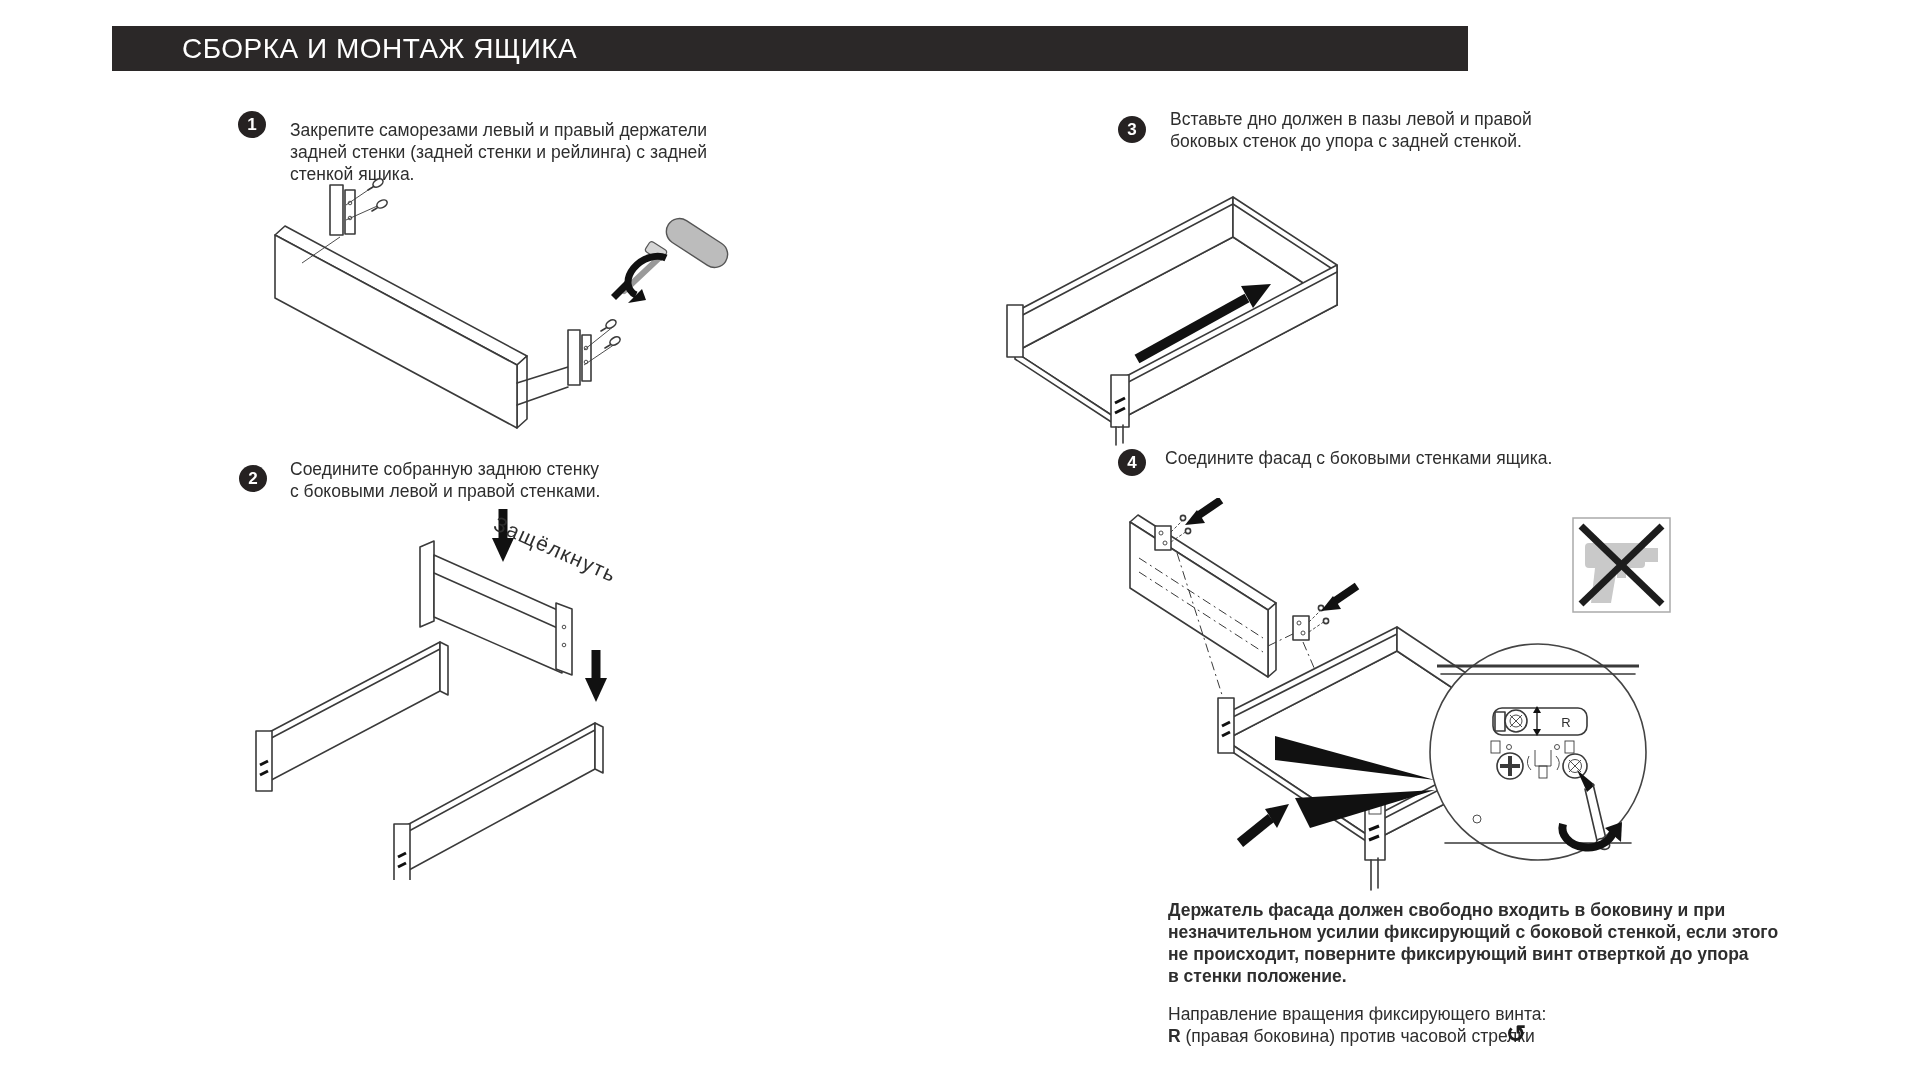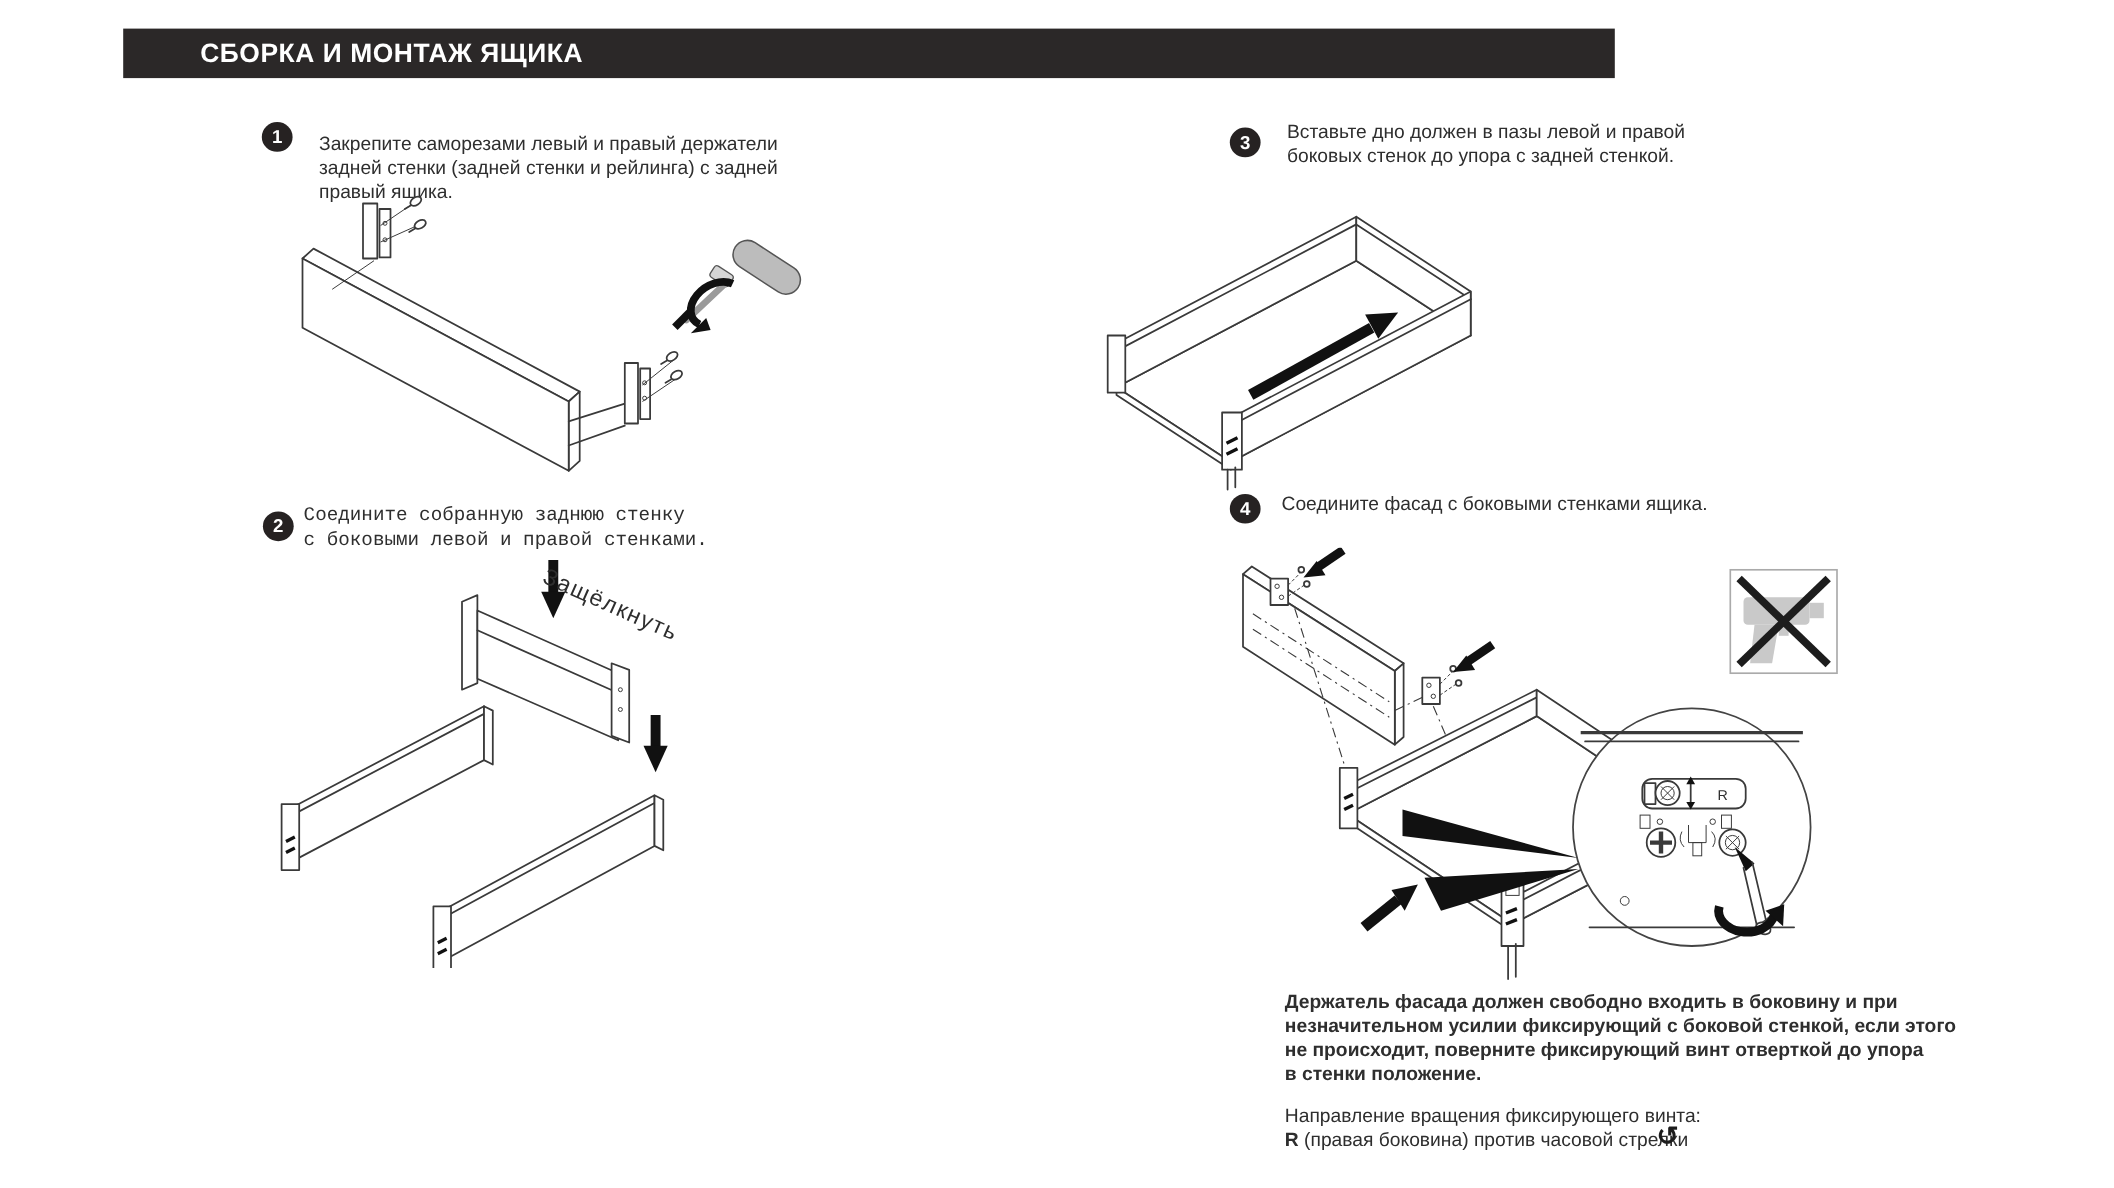--- a/index.html
+++ b/index.html
@@ -5,21 +5,21 @@
   html,body{margin:0;padding:0;background:#fff;}
   .page{
     position:relative;width:1922px;height:1080px;background:#ffffff;
     font-family:"Liberation Sans", sans-serif;color:#2e2e2e;overflow:hidden;
   }
   .header-bar{
     position:absolute;left:112px;top:26px;width:1356px;height:45px;
     background:#2b2828;display:flex;align-items:center;
   }
   .header-bar .title{
-    color:#ffffff;font-size:24px;font-weight:bold;letter-spacing:.5px;
+    color:#ffffff;font-size:28px;font-weight:normal;letter-spacing:.5px;
     padding-left:70px;white-space:nowrap;text-align:right;
   }
   .badge{
     position:absolute;width:28px;height:27px;border-radius:50%;
     background:#262222;color:#fff;font-size:17px;font-weight:bold;
     display:flex;align-items:center;justify-content:center;
   }
   .step-text{position:absolute;font-size:17.5px;line-height:22px;}
   .step-text div{white-space:nowrap;}
   .note{position:absolute;font-size:17.5px;line-height:22px;}
@@ -43,21 +43,21 @@
 <div class="page">
 
   <div class="header-bar">
     <div class="title">СБОРКА И МОНТАЖ ЯЩИКА</div>
   </div>
 
   <div class="badge" style="left:238px;top:111px;">1</div>
   <div class="step-text" style="left:290px;top:95px;margin-top:24px;">
     <div>Закрепите саморезами левый и правый держатели</div>
     <div>задней стенки (задней стенки и рейлинга) с задней</div>
-    <div>правый ящика.</div>
+    <div>стенкой ящика.</div>
   </div>
 
   <div class="diagram" style="left:240px;top:155px;">
     <svg width="560" height="300" viewBox="0 0 560 300">
 
       <g>
         <polygon class="wf" points="35,80 45,71 287,201 277,210"></polygon>
         <polygon class="wf" points="277,210 287,201 287,264 277,273"></polygon>
         <polygon class="wf" points="35,80 277,210 277,273 35,143"></polygon>
         <line class="lnthin" x1="62" y1="108" x2="100" y2="82"></line>
@@ -100,21 +100,21 @@
         <rect x="406" y="90" width="20" height="12" rx="3" fill="#d6d6d6" stroke="#555" stroke-width="1.2" transform="rotate(33 416 96)"></rect>
         <line x1="418" y1="104" x2="384" y2="136" stroke="#9a9a9a" stroke-width="6" stroke-linecap="round"></line>
         <polygon class="blk" points="376,145 390,131 385,126 371,140"></polygon>
         <path d="M 426,103 A 18,13 -33 1 0 396,140" stroke="#111" stroke-width="7" fill="none"></path>
         <polygon class="blk" points="388,148 402,134 406,145"></polygon>
       </g>
     </svg>
   </div>
 
   <div class="badge" style="left:239px;top:465px;">2</div>
-  <div class="step-text" style="left:276px;top:458px;font-family:Liberation Mono, monospace;">
+  <div class="step-text" style="left:290px;top:458px;">
     <div>Соедините собранную заднюю стенку</div>
     <div>с боковыми левой и правой стенками.</div>
   </div>
 
   <div class="diagram" style="left:250px;top:505px;">
     <svg width="460" height="375" viewBox="0 0 460 375">
 
       <g>
         <line x1="253" y1="4" x2="253" y2="36" stroke="#111" stroke-width="9"></line>
         <polygon class="blk" points="253,57 242,33 264,33"></polygon>

